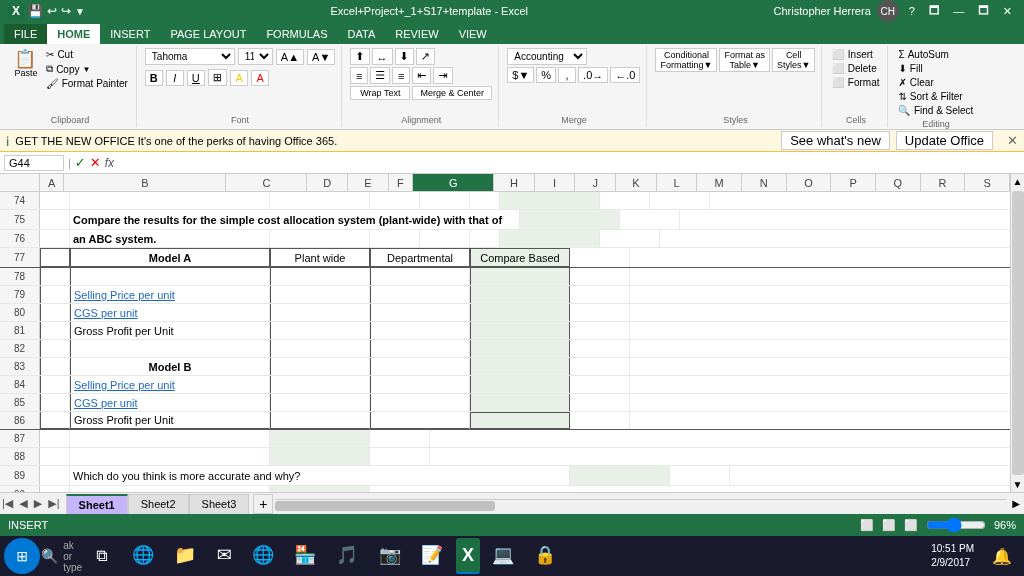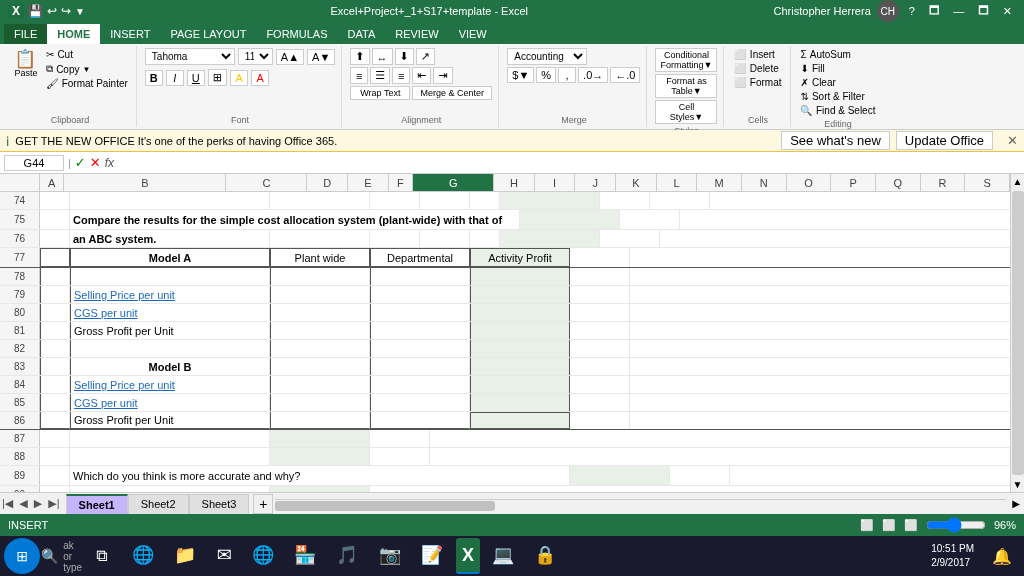--- a/index.html
+++ b/index.html
@@ -103,21 +103,20 @@
       align-items: center;
       height: 22px;
       padding: 0 4px;
       gap: 4px;
     }
     .name-box {
       border: 1px solid #ccc;
       padding: 1px 4px;
       width: 60px;
       font-size: 11px;
-      text-align: center;
     }
     .formula-bar-sep { color: #999; }
     .fx-label { font-style: italic; font-size: 12px; color: #555; }
     .formula-input { flex: 1; border: none; outline: none; font-size: 11px; }
 
     
     .notification-bar {
       background: #fff8e1;
       border-bottom: 1px solid #f0c040;
       height: 22px;
@@ -423,21 +422,21 @@
           <button class="format-btn">,</button>
           <button class="format-btn">.0→</button>
           <button class="format-btn">←.0</button>
         </div>
       </div>
       <div class="ribbon-group-label">Merge</div>
     </div>
 
     <div class="ribbon-group">
       <div class="ribbon-group-content" style="flex-direction:column;">
-        <div style="font-size:9px;display:flex;flex-direction:column;gap:2px;">
+        <div style="font-size:9px;display:flex;flex-direction:row;gap:2px;">
           <button class="format-btn" style="font-size:9px;white-space:nowrap;">Conditional<br>Formatting▼</button>
           <button class="format-btn" style="font-size:9px;white-space:nowrap;">Format as<br>Table▼</button>
           <button class="format-btn" style="font-size:9px;white-space:nowrap;">Cell<br>Styles▼</button>
         </div>
       </div>
       <div class="ribbon-group-label">Styles</div>
     </div>
 
     <div class="ribbon-group">
       <div class="ribbon-group-content">
@@ -563,21 +562,21 @@
         <div class="cell cell-g"></div>
         <div class="cell cell-rest"></div>
       </div>
 
       <div class="grid-row" style="height:20px; border-bottom: 1px solid #555;">
         <div class="row-num">77</div>
         <div class="cell cell-a" style="border:1px solid #555;"></div>
         <div class="cell cell-b" style="border:1px solid #555; justify-content:center; font-weight:bold;">Model A</div>
         <div class="cell" style="width:100px; border:1px solid #555; justify-content:center;">Plant wide</div>
         <div class="cell" style="width:100px; border:1px solid #555; justify-content:center;">Departmental</div>
-        <div class="cell cell-g" style="border:1px solid #555; justify-content:center;">Activity Profit</div>
+        <div class="cell cell-g" style="border:1px solid #555; justify-content:center;">Compare Based</div>
         <div class="cell cell-rest"></div>
       </div>
 
       <div class="grid-row">
         <div class="row-num">78</div>
         <div class="cell cell-a" style="border-left:1px solid #555;"></div>
         <div class="cell cell-b" style="border-left:1px solid #555;"></div>
         <div class="cell" style="width:100px; border-left:1px solid #555;"></div>
         <div class="cell" style="width:100px; border-left:1px solid #555;"></div>
         <div class="cell cell-g" style="border-left:1px solid #555; border-right:1px solid #555;"></div>

